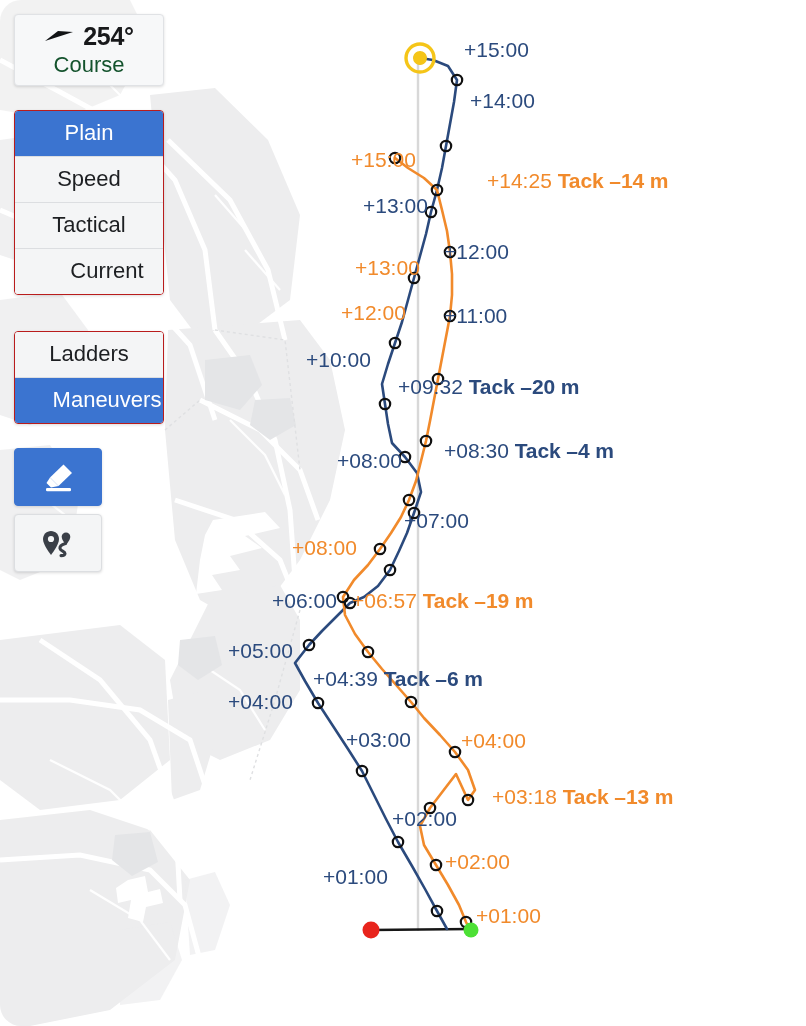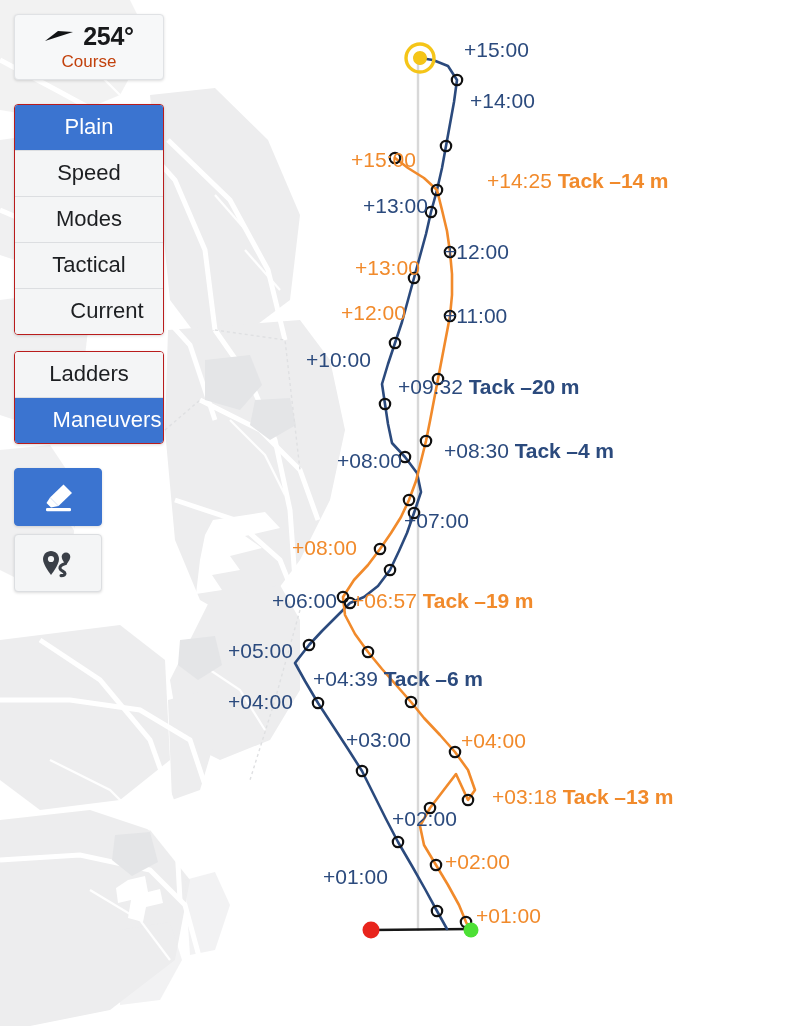--- a/index.html
+++ b/index.html
@@ -11,20 +11,21 @@
   body {
     font-family: "Liberation Sans", sans-serif;
     -webkit-font-smoothing: antialiased;
   }
   #app {
     position: relative;
     width: 806px;
     height: 1026px;
     overflow: hidden;
     background: #ffffff;
+    border-radius: 21px;
   }
 
   
   #map-canvas {
     position: absolute;
     left: 0; top: 0;
     width: 806px;
     height: 1026px;
   }
   #track-canvas {
@@ -67,33 +68,33 @@
     height: 14px;
   }
   .course-value {
     font-size: 25px;
     font-weight: bold;
     color: #18191b;
     letter-spacing: -0.3px;
     line-height: 1;
   }
   .course-label {
-    font-size: 17px;
-    color: #c2410c;
+    font-size: 22px;
+    color: #14532d;
     line-height: 1.2;
     margin-top: 1px;
   }
 
   .btn-group {
     border-radius: 4px;
     overflow: hidden;
     box-shadow: 0 1px 3px rgba(0,0,0,0.14);
     border: 1px solid #b91c1c;
   }
-  .btn-group.spaced { margin-top: 16px; }
+  .btn-group.spaced { margin-top: 36px; }
 
   .map-btn {
     display: block;
     width: 100%;
     background: #f4f5f6;
     border: none;
     border-bottom: 1px solid #dcdee1;
     font-family: "Liberation Sans", sans-serif;
     font-size: 22px;
     color: #1d1f22;
@@ -259,21 +260,20 @@
           <path d="M1,12 L29,3 L14,2 Z" fill="#111315"></path>
         </svg>
         <span class="course-value">254°</span>
       </div>
       <div class="course-label">Course</div>
     </div>
 
     <div class="btn-group">
       <button class="map-btn active">Plain</button>
       <button class="map-btn">Speed</button>
-      <button class="map-btn">Modes</button>
       <button class="map-btn">Tactical</button>
       <button class="map-btn">Current</button>
     </div>
 
     <div class="btn-group spaced">
       <button class="map-btn">Ladders</button>
       <button class="map-btn active">Maneuvers</button>
     </div>
 
     <div class="icon-btn-wrap">

